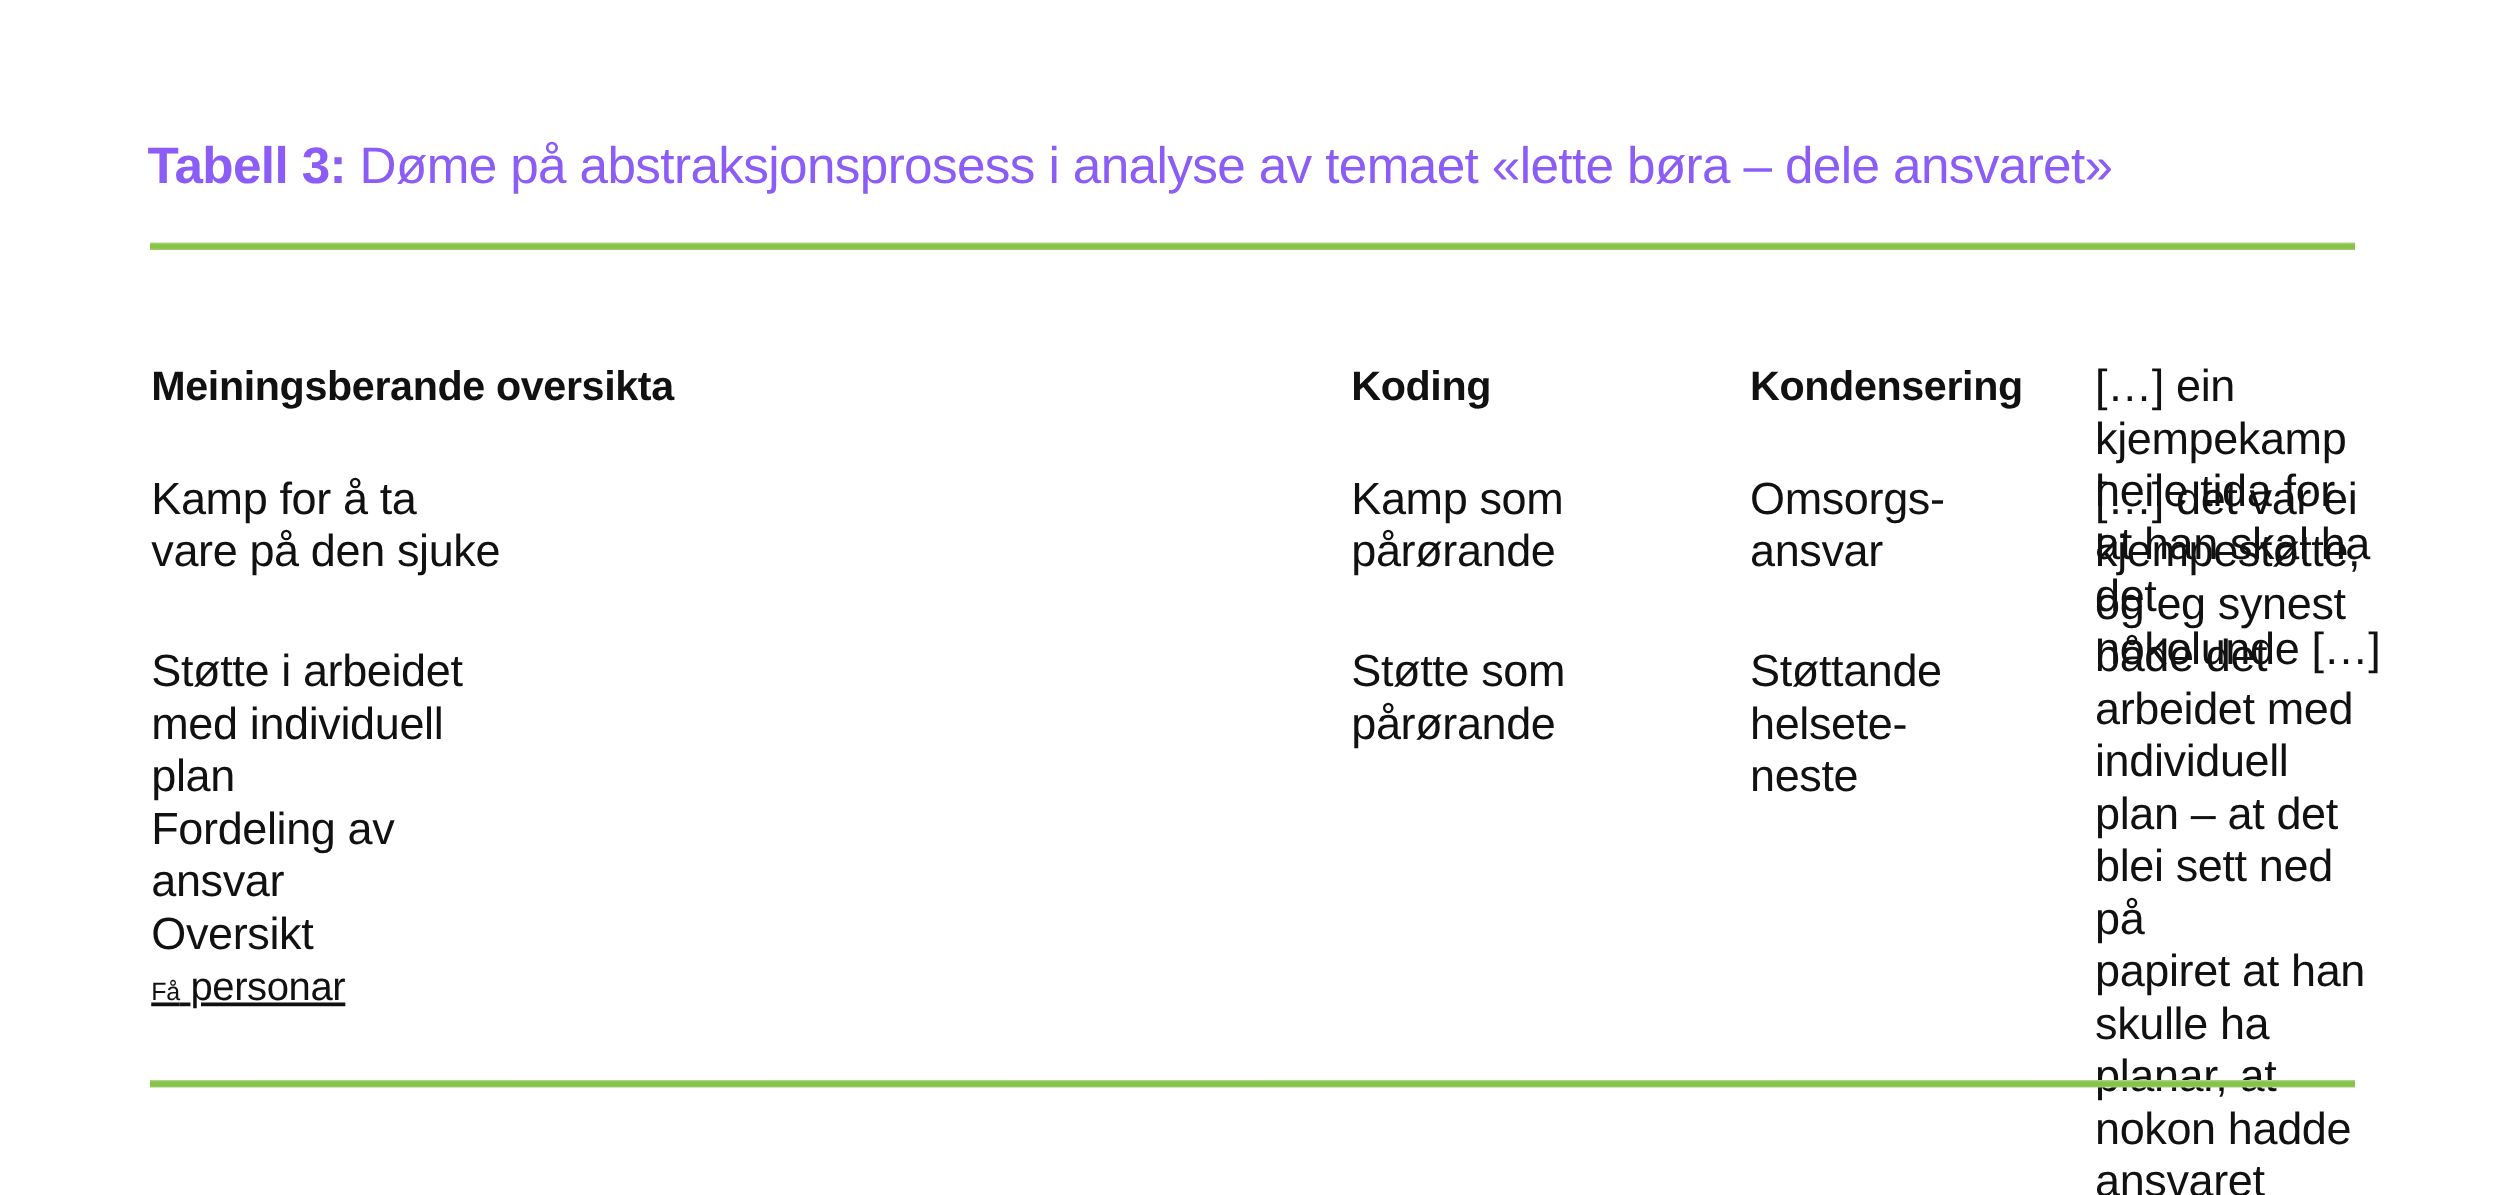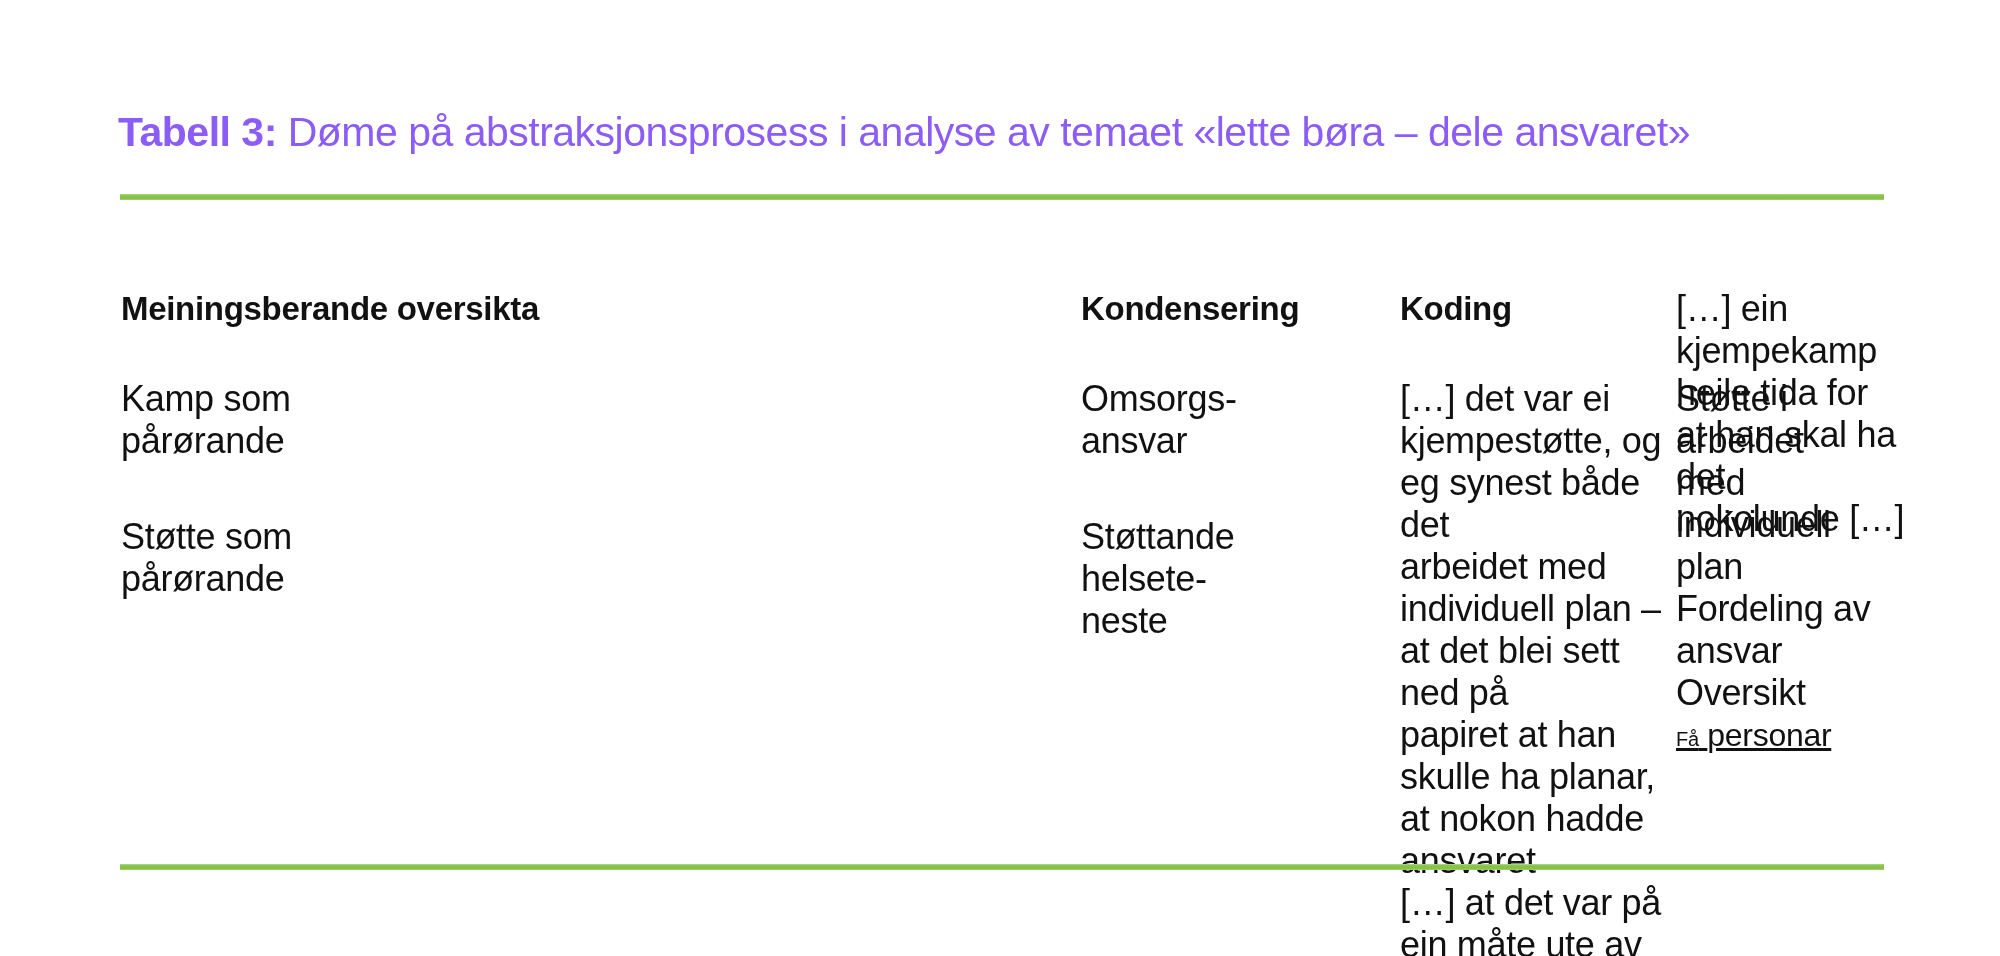--- a/index.html
+++ b/index.html
@@ -73,25 +73,27 @@
 </head>
 <body>
 
 <div class="caption"><span class="caption-label">Tabell 3:</span><span> Døme på abstraksjonsprosess i analyse av temaet «lette børa – dele ansvaret»</span></div>
 
 <div class="rule rule-top"></div>
 
 <div class="analysis-table">
 
   <div class="header-cell">Meiningsberande oversikta</div>
+  <div class="header-cell">Koding</div>
   <div class="header-cell">Kondensering</div>
-  <div class="header-cell">Koding</div>
 
   <div class="cell">[…] ein kjempekamp heile tida for at han skal ha det
 nokolunde […]</div>
+  <div class="cell">Kamp for å ta
+vare på den sjuke</div>
   <div class="cell">Kamp som
 pårørande</div>
   <div class="cell">Omsorgs-
 ansvar</div>
 
   <div class="cell">[…] det var ei kjempestøtte, og eg synest både det
 arbeidet med individuell plan – at det blei sett ned på
 papiret at han skulle ha planar, at nokon hadde ansvaret
 […] at det var på ein måte ute av mine hender […] at det
 var ein kreftsjukepleiar å vende seg til, det synest eg var

